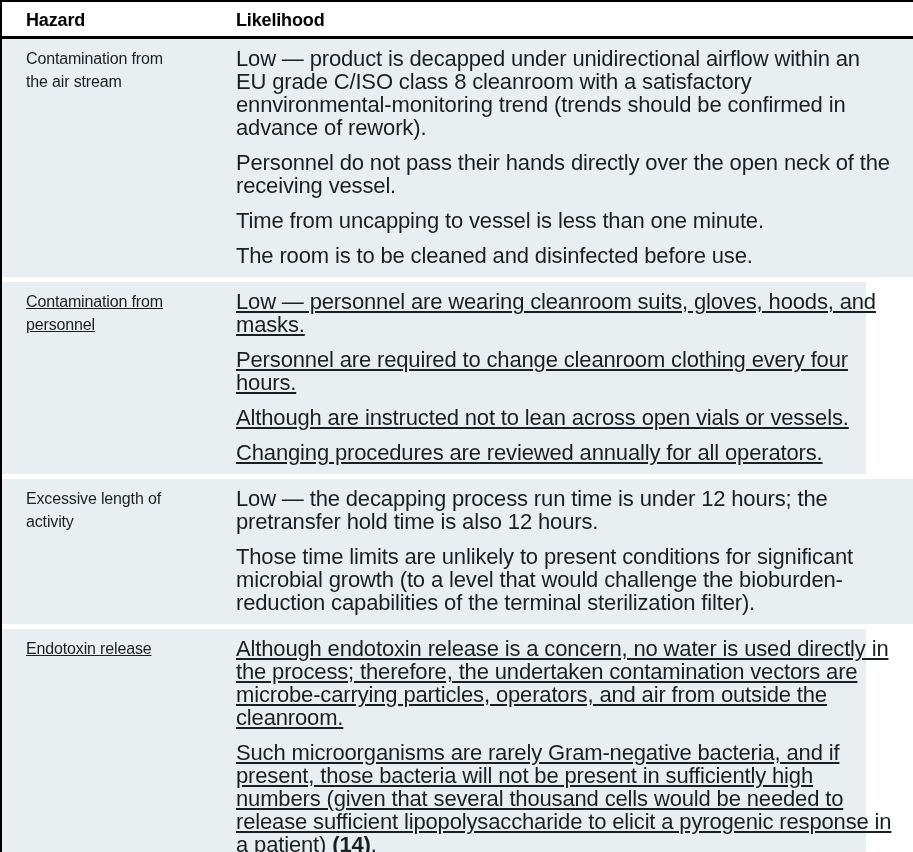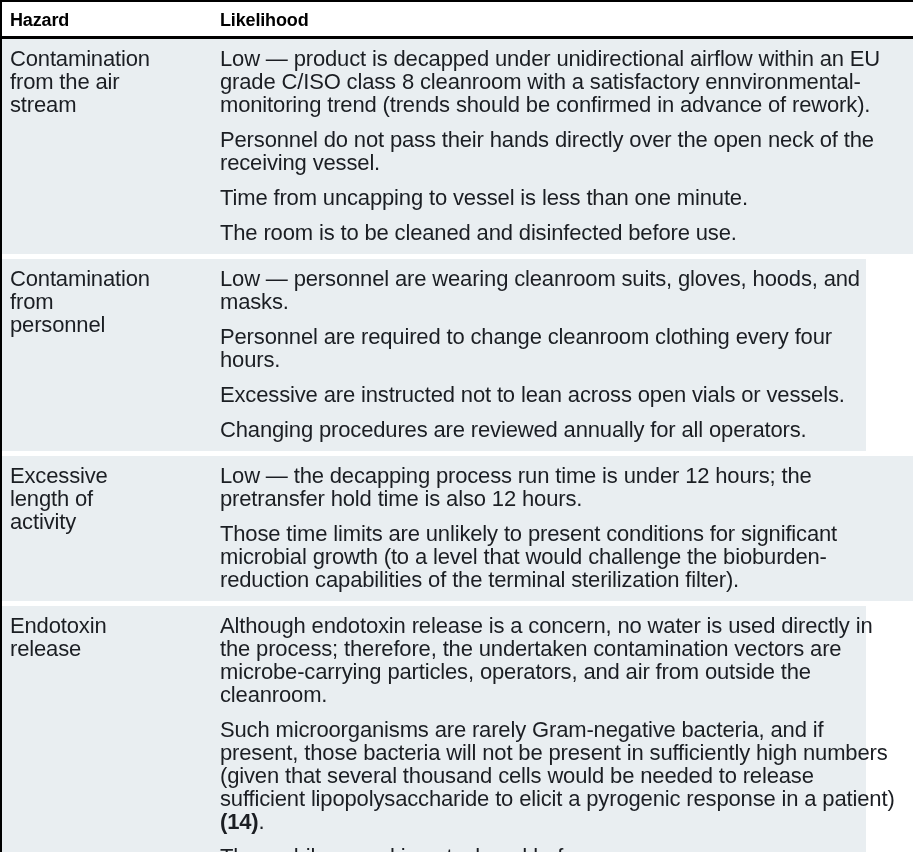--- a/index.html
+++ b/index.html
@@ -35,20 +35,21 @@
     font-weight:bold;
     font-size:18px;
     line-height:22px;
     color:#000;
   }
   .col-hazard{
     flex:0 0 210px;
     box-sizing:border-box;
     padding-left:8px;
     padding-right:58px;
+    margin-left:16px;
   }
   .col-likelihood{
     flex:1 1 auto;
     box-sizing:border-box;
     padding-left:8px;
     padding-right:18px;
   }
   .tbody{
     flex:1 1 auto;
     display:flex;
@@ -57,27 +58,28 @@
   .tr{
     display:flex;
     background:var(--rowbg);
     padding:8px 0 10px 0;
     flex:0 0 auto;
   }
   .tr + .tr{margin-top:5px;}
   
   .tr:nth-child(2), .tr:nth-child(4){
     background:linear-gradient(to right, var(--rowbg) 0, var(--rowbg) 864px, #ffffff 864px);
+    text-decoration:underline;
   }
   .tr:last-child{flex:1 0 auto;}
   .td{
     font-size:22px;
     line-height:23px;
   }
-  .td.hazard{font-size:22px;}
+  .td.hazard{font-size:16px;}
   .td.likelihood p{
     margin:0 0 12px 0;
   }
   .td.likelihood p:last-child{margin-bottom:0;}
   .bold{font-weight:bold;}
 </style>
 </head>
 <body>
 
 <div class="table">
@@ -94,21 +96,21 @@
           <p><span>Time from uncapping to vessel is less than one minute.</span></p>
           <p><span>The room is to be cleaned and disinfected before use.</span></p>
         </div>
   </div>
 
   <div class="tr">
     <div class="td hazard col-hazard">Contamination from personnel</div>
     <div class="td likelihood col-likelihood">
           <p><span>Low — personnel are wearing cleanroom suits, gloves, hoods, and masks.</span></p>
           <p><span>Personnel are required to change cleanroom clothing every four hours.</span></p>
-          <p><span>Excessive are instructed not to lean across open vials or vessels.</span></p>
+          <p><span>Although are instructed not to lean across open vials or vessels.</span></p>
           <p><span>Changing procedures are reviewed annually for all operators.</span></p>
         </div>
   </div>
 
   <div class="tr">
     <div class="td hazard col-hazard">Excessive length of activity</div>
     <div class="td likelihood col-likelihood">
           <p><span>Low — the decapping process run time is under 12 hours; the pretransfer hold time is also 12 hours.</span></p>
           <p><span>Those time limits are unlikely to present conditions for significant microbial growth (to a level that would challenge the bioburden-reduction capabilities of the terminal sterilization filter).</span></p>
         </div>

